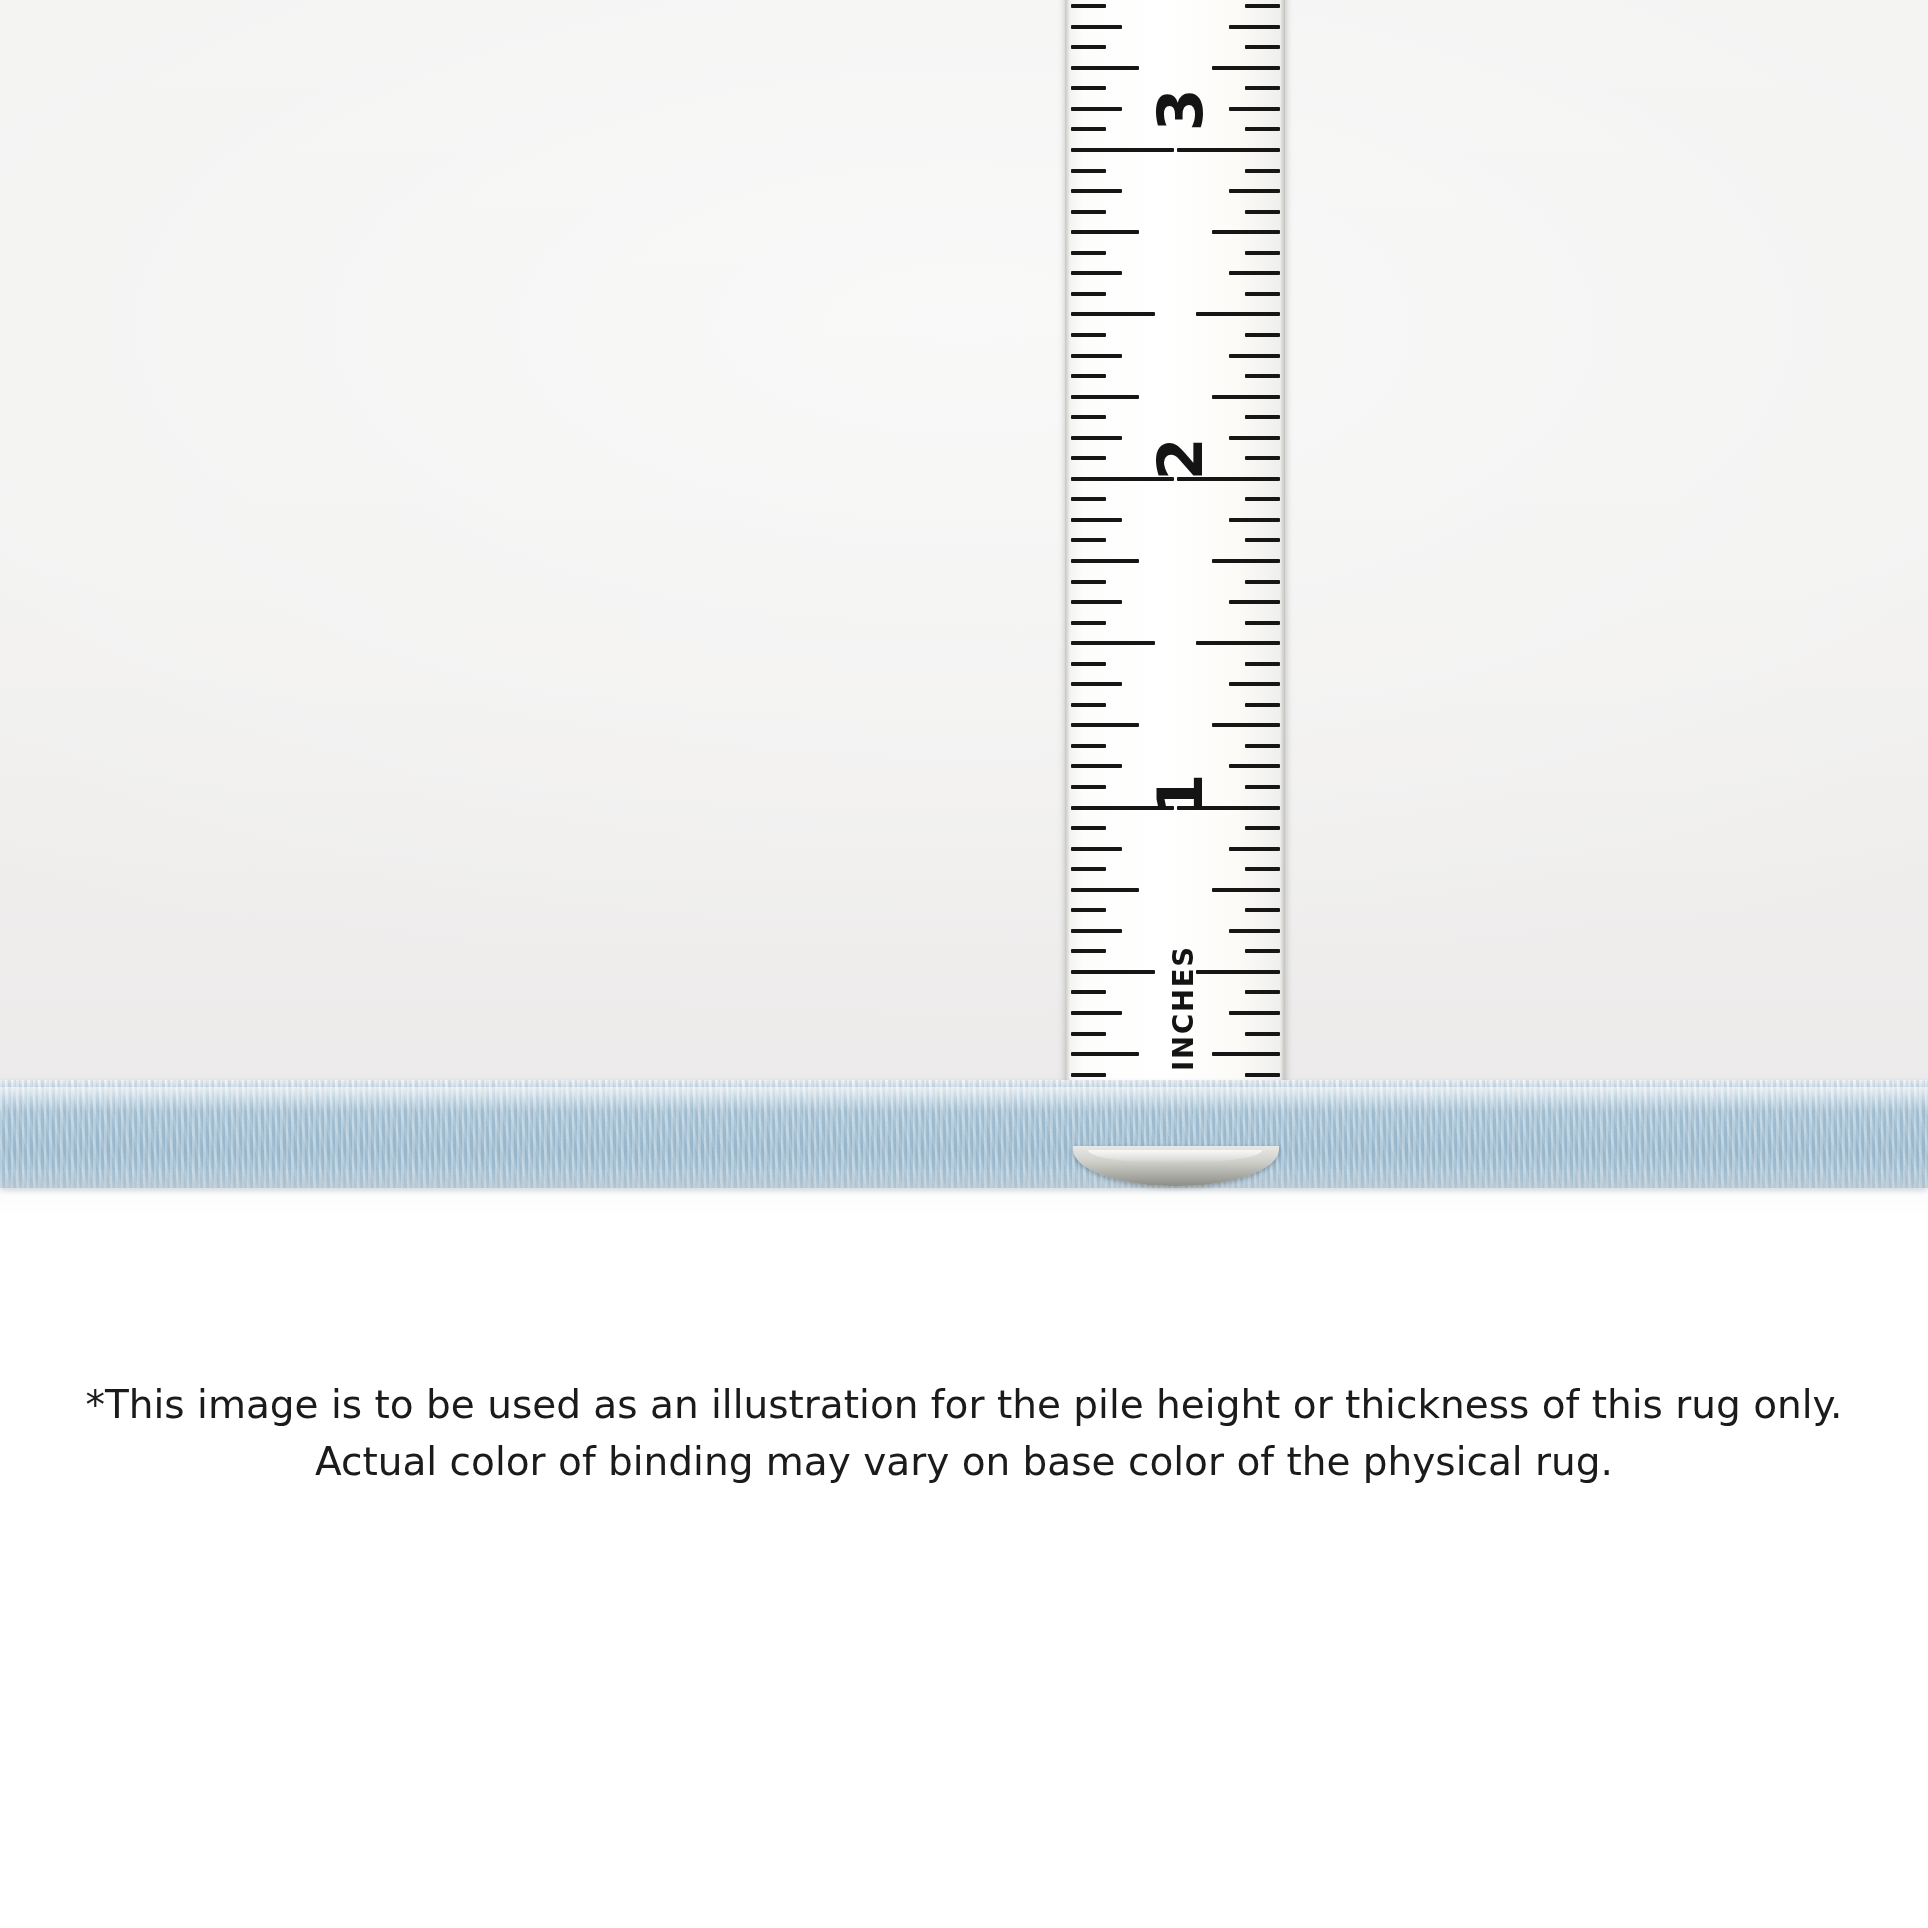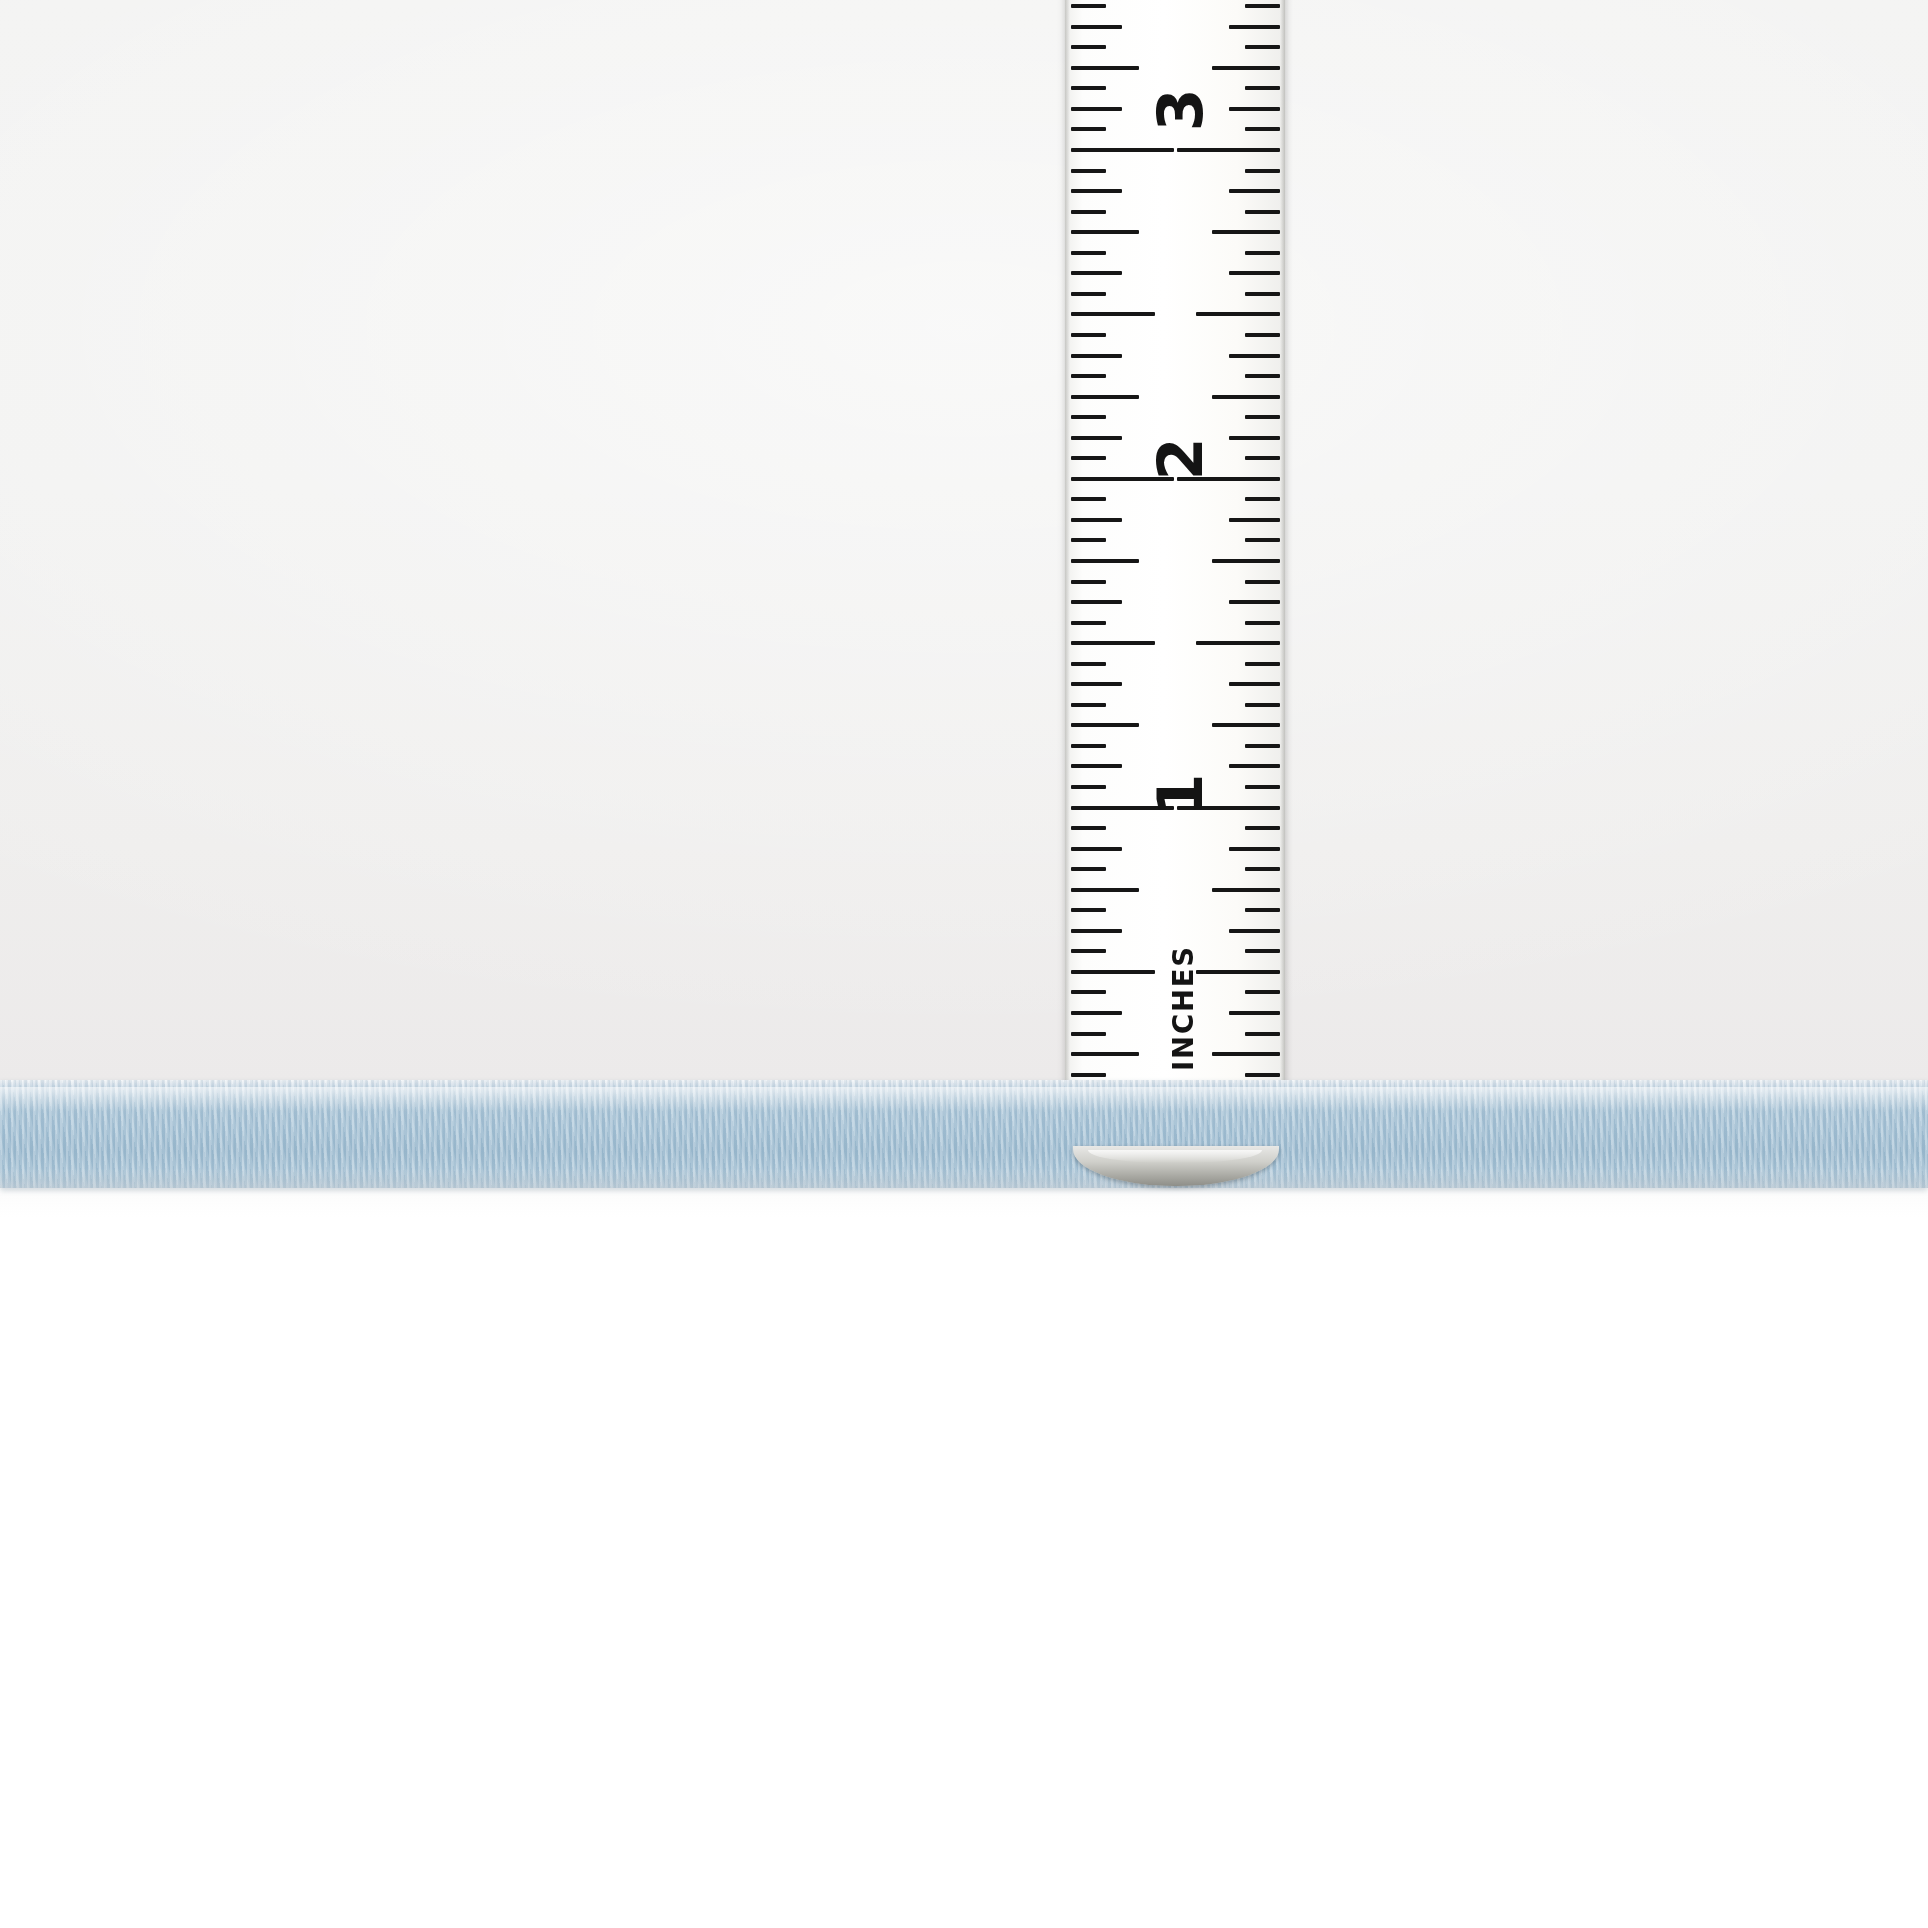--- a/index.html
+++ b/index.html
@@ -341,14 +341,16 @@
     <div class="shade-bottom"></div>
   </div>
 
   <div id="ruler-tip">
     <div class="tip-shine"></div>
   </div>
 
 </div>
 
 <div id="caption">
+  <span class="line">*This image is to be used as an illustration for the pile height or thickness of this rug only.</span>
+  <span class="line">Actual color of binding may vary on base color of the physical rug.</span>
 </div>
 
 
 </body></html>

